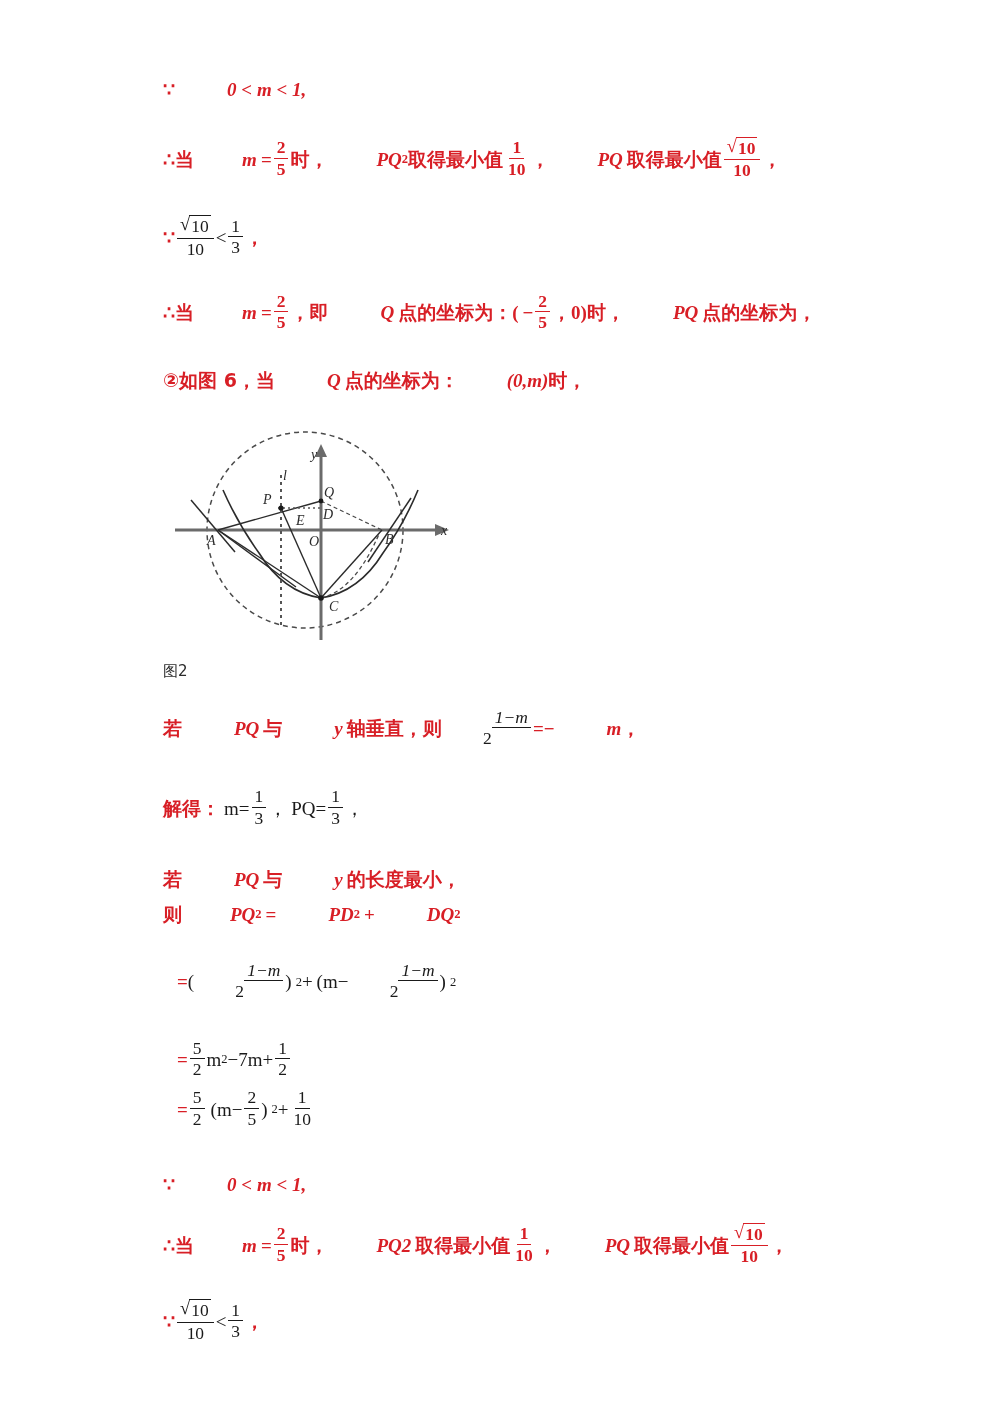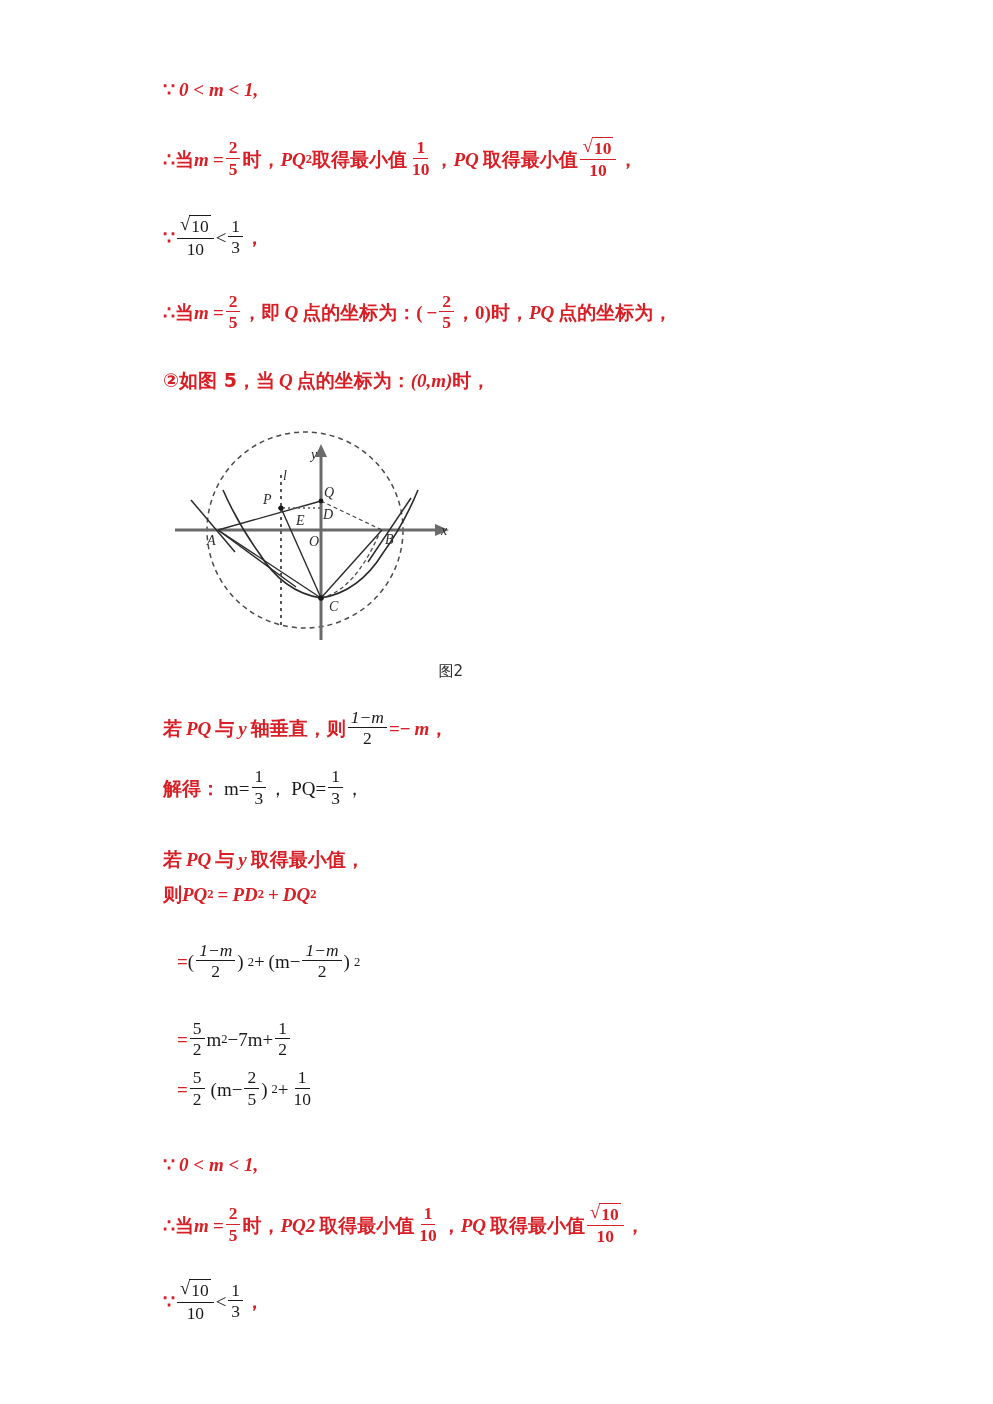--- a/index.html
+++ b/index.html
@@ -38,21 +38,21 @@
     white-space: nowrap;
     line-height: 1;
   }
   .line.black {
     color: #1a1a1a;
     font-weight: normal;
   }
   .blk { color: #1a1a1a; font-weight: normal; }
   .red { color: #d81f26; font-weight: bold; }
 
-  .it { font-style: italic; }
+  .it { font-style: italic; margin-left: 48px; }
   .sup { font-size: 0.66em; vertical-align: super; line-height: 0; }
   .cjk { font-family: "DejaVu Sans", "Liberation Sans", sans-serif; font-weight: bold; }
   .cjk-n { font-family: "DejaVu Sans", "Liberation Sans", sans-serif; font-weight: normal; }
 
   
   .frac {
     display: inline-flex;
     flex-direction: column;
     align-items: center;
     vertical-align: middle;
@@ -92,21 +92,21 @@
   .figure-wrap {
     position: relative;
     width: 300px;
     height: 250px;
     margin-left: 0px;
   }
   .figure-caption {
     font-family: "DejaVu Sans", "Liberation Sans", sans-serif;
     font-size: 15px;
     color: #2b2b2b;
-    text-align: right;
+    text-align: left;
     width: 300px;
   }
 </style>
 </head>
 <body>
 
 <div class="page">
   <div class="content">
 
     <div class="line" style="margin-top:80px;">
@@ -194,21 +194,21 @@
       <span>0</span>
       <span>)</span>
       <span class="cjk">时，</span>
       <span class="it">PQ</span>
       <span class="sp-s"></span>
       <span class="cjk">点的坐标为，</span>
     </div>
 
     <div class="line" style="margin-top:38px;">
       <span class="cjk">②</span>
-      <span class="cjk">如图 5，当</span>
+      <span class="cjk">如图 6，当</span>
       <span class="sp-s"></span>
       <span class="it">Q</span>
       <span class="sp-s"></span>
       <span class="cjk">点的坐标为：</span>
       <span class="it">(0,m)</span>
       <span class="cjk">时，</span>
     </div>
 
     <div class="figure-wrap" style="margin-top:22px;">
       <svg width="300" height="250" viewBox="0 0 300 250">
@@ -277,21 +277,21 @@
       <span class="frac blk">
         <span class="num it">1−m</span>
         <span class="den">2</span>
       </span>
       <span>=−</span>
       <span class="sp-s"></span>
       <span class="it">m</span>
       <span class="cjk">，</span>
     </div>
 
-    <div class="line" style="margin-top:20px;">
+    <div class="line" style="margin-top:40px;">
       <span class="cjk">解得：</span>
       <span class="sp-s"></span>
       <span class="blk">m=</span>
       <span class="frac blk">
         <span class="num">1</span>
         <span class="den">3</span>
       </span>
       <span class="blk cjk-n">，</span>
       <span class="sp-s"></span>
       <span class="blk">PQ=</span>
@@ -304,21 +304,21 @@
 
     <div class="line" style="margin-top:42px;">
       <span class="cjk">若</span>
       <span class="sp-s"></span>
       <span class="it">PQ</span>
       <span class="sp-s"></span>
       <span class="cjk">与</span>
       <span class="sp-s"></span>
       <span class="it">y</span>
       <span class="sp-s"></span>
-      <span class="cjk">取得最小值，</span>
+      <span class="cjk">的长度最小，</span>
     </div>
 
     <div class="line" style="margin-top:16px;">
       <span class="cjk">则</span>
       <span class="it">PQ</span>
         <span class="sup">2</span>
       <span class="sp-s"></span>
       <span>=</span>
       <span class="sp-s"></span>
       <span class="it">PD</span>

